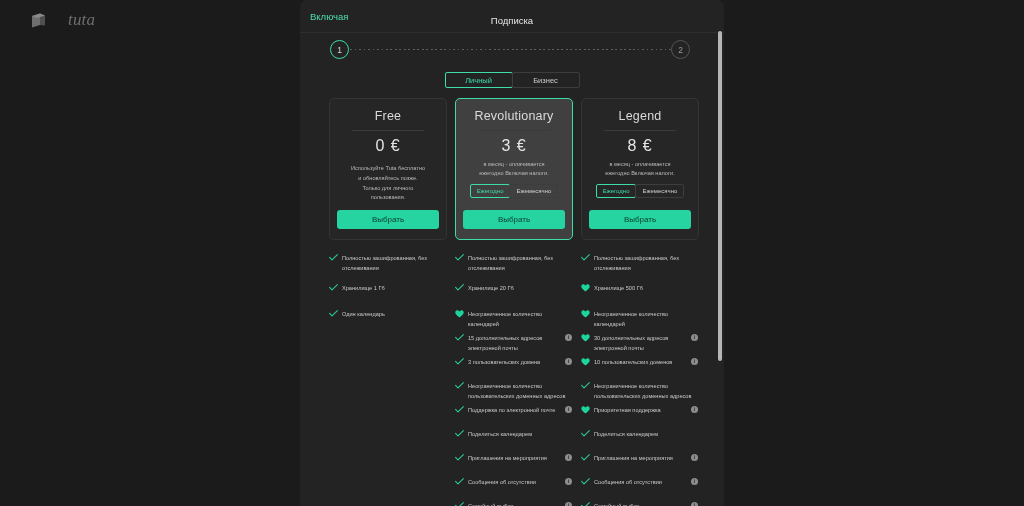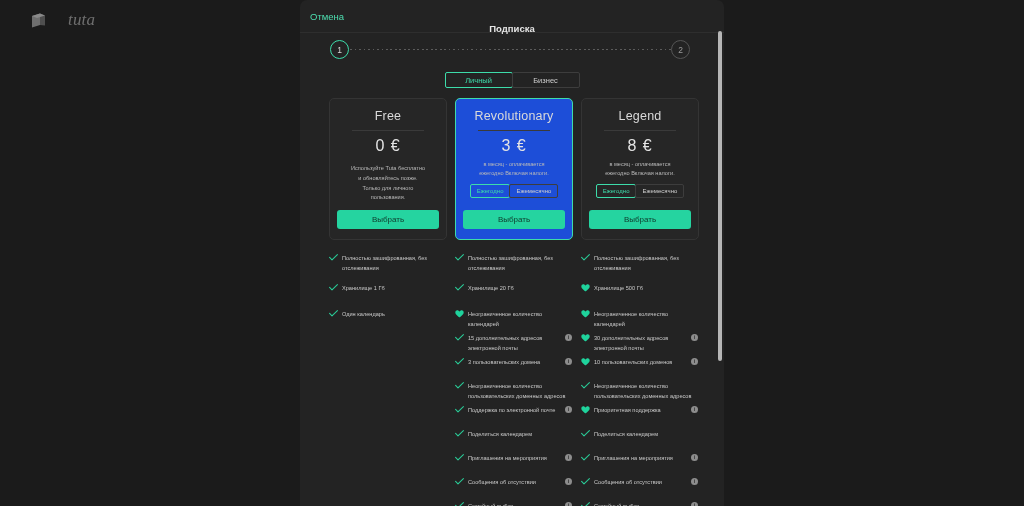--- a/index.html
+++ b/index.html
@@ -46,23 +46,23 @@
     border-bottom: 1px solid #2e2e2e;
   }
   #cancel-button {
     position: absolute; left: 10px; top: 0; height: 33px;
     display: flex; align-items: center;
     font-size: 9.5px; color: #4ddfb0;
     background: none; border: 0; cursor: pointer;
     font-family: "Liberation Sans", sans-serif;
   }
   #dialog-title {
-    position: absolute; left: 0; right: 0; top: 12px; height: 33px;
+    position: absolute; left: 0; right: 0; top: 4px; height: 33px;
     display: flex; align-items: center; justify-content: center;
-    font-size: 9.5px; font-weight: bold; color: #e6e6e6;
+    font-size: 9.5px; font-weight: normal; color: #e6e6e6;
   }
 
   
   #step-progress {
     position: relative;
     height: 34px;
     margin-top: 1px;
   }
   .step-dot {
     position: absolute; top: 6px;
@@ -116,21 +116,21 @@
   .plan-card {
     width: 118px; height: 142px;
     background: #262626;
     border-radius: 5px;
     border: 1px solid #343434;
     padding: 10px 16px 0;
     display: flex; flex-direction: column; align-items: center;
   }
   .plan-card.highlighted {
     border: 1.6px solid #3ddcaa;
-    background: #1d4ed8;
+    background: #404040;
   }
   .plan-name {
     font-size: 12.5px; color: #dadada; font-weight: normal;
     letter-spacing: .2px;
   }
   .plan-rule {
     width: 72px; height: 1px; background: #3a3a3a; margin: 7px 0 6px;
   }
   .plan-price {
     font-size: 16px; color: #e4e4e4; letter-spacing: 1px;
@@ -214,21 +214,21 @@
         <polygon points="2,4 10,1.5 15,3.6 7,6.1" fill="#8a8a8a"></polygon>
       </svg>
     </span>
     <span class="wordmark">tuta</span>
   </div>
 </div>
 
 <div id="subscription-dialog">
 
   <div id="dialog-header">
-    <button id="cancel-button">Отмена</button>
+    <button id="cancel-button">Включая</button>
     <div id="dialog-title">Подписка</div>
   </div>
 
   <div id="step-progress">
     <div id="step-line"></div>
     <div class="step-dot active">1</div>
     <div class="step-dot inactive">2</div>
   </div>
 
   <div id="audience-toggle">

